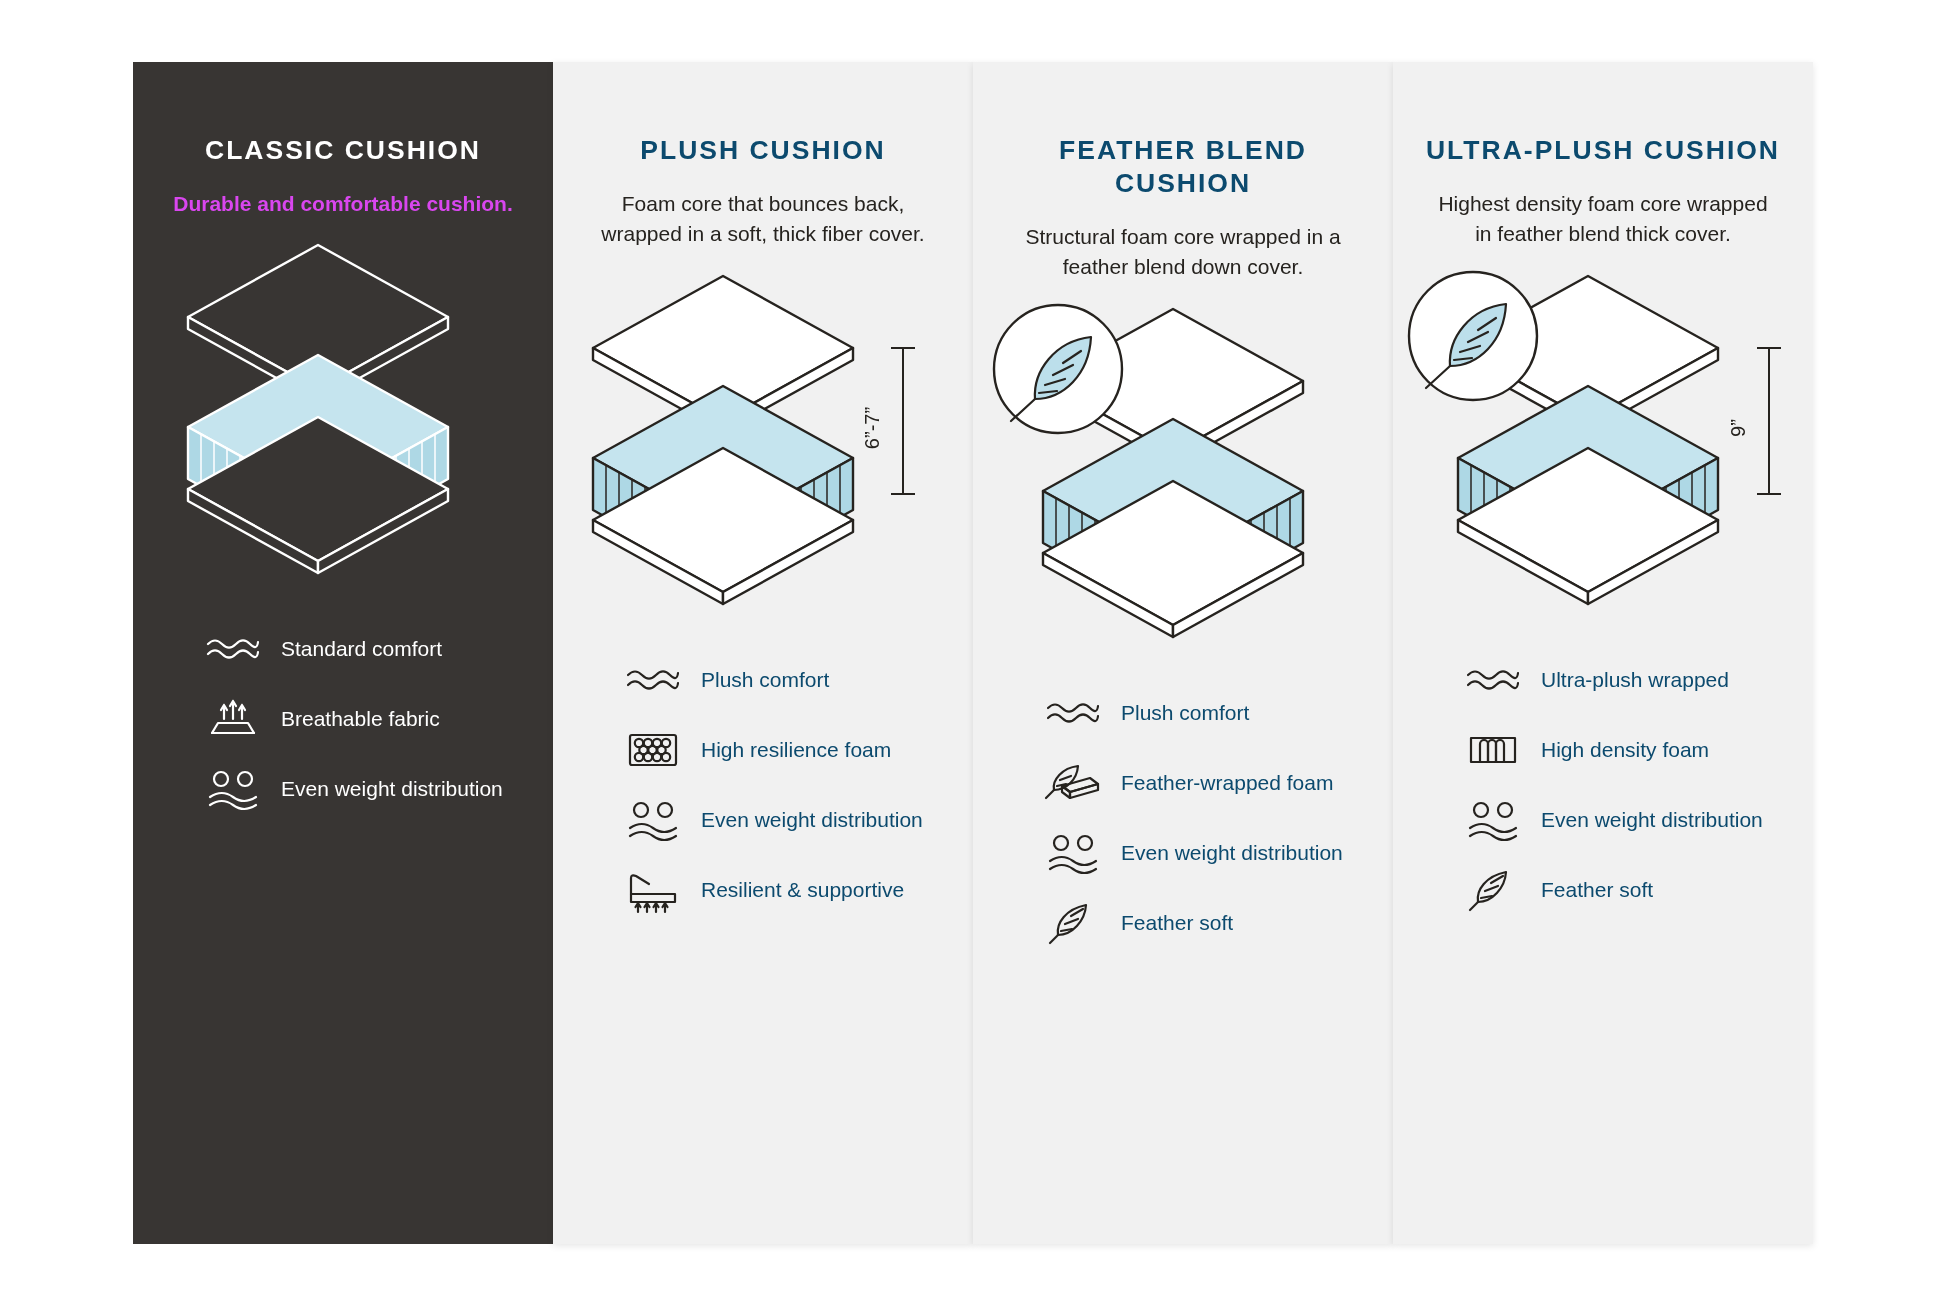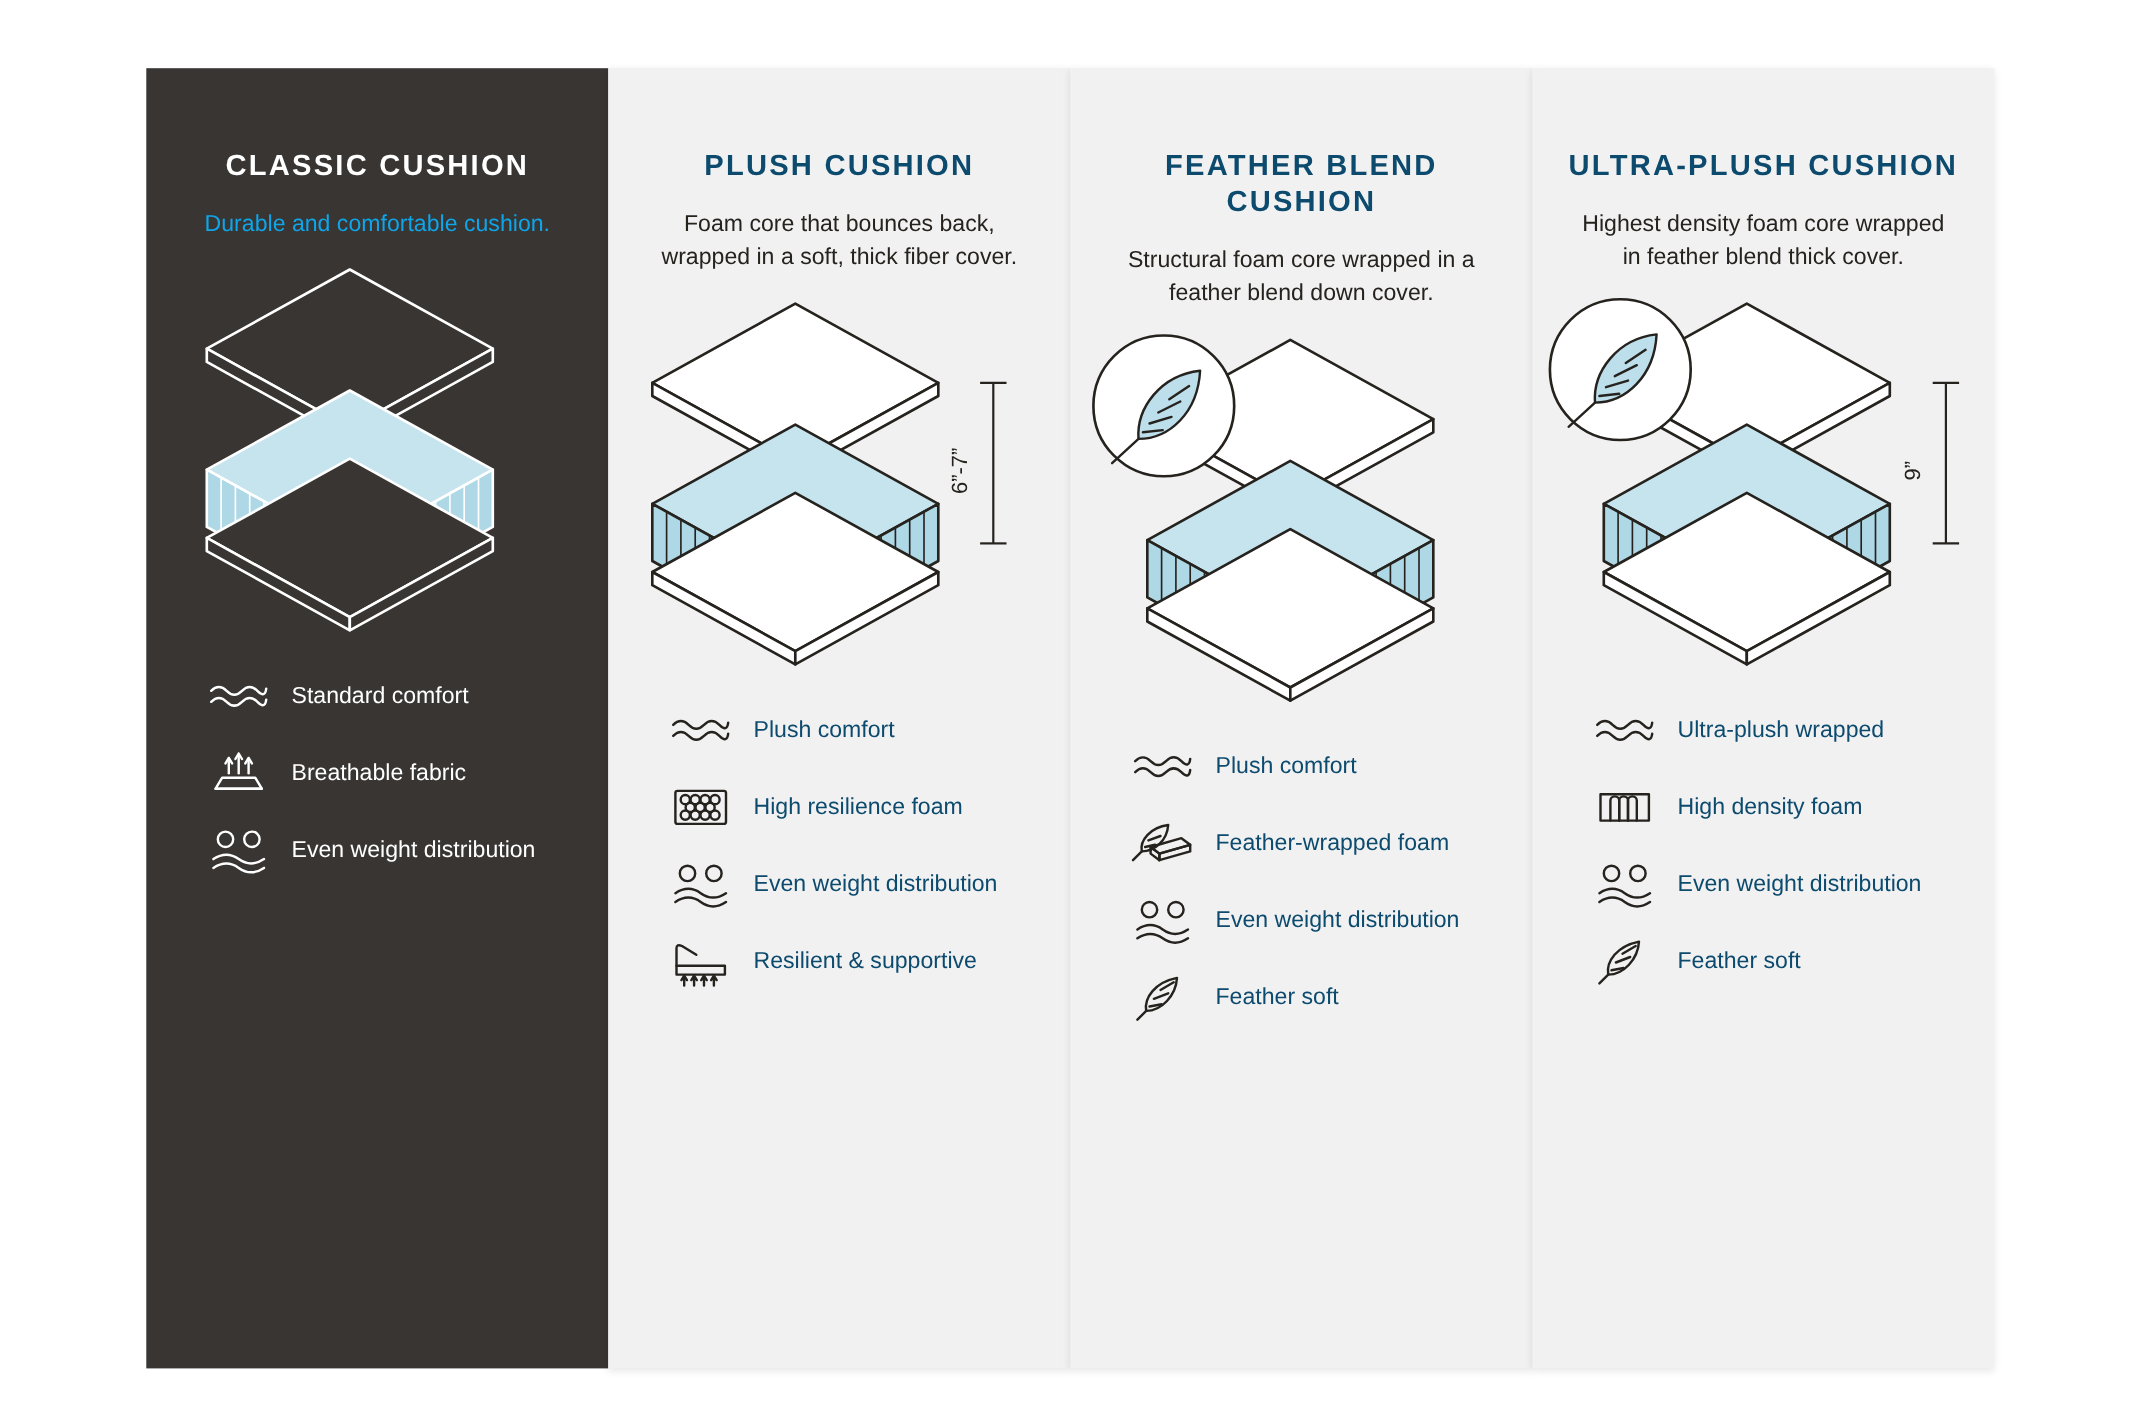--- a/index.html
+++ b/index.html
@@ -58,31 +58,31 @@
   }
   .card.dark .card-title { color: #ffffff; }
   .card-desc {
     text-align: center;
     font-size: 21px;
     color: #26231f;
     line-height: 1.45;
     margin: 0;
     padding: 22px 40px 0 40px;
   }
-  .card.dark .card-desc { color: #0ea5e9; }
+  .card.dark .card-desc { color: #d946ef; font-weight: bold; }
 
   .illustration {
     position: relative;
     height: 345px;
     margin-top: 16px;
   }
   .illustration svg { display: block; margin: 0 auto; }
 
   .features {
-    margin: 0;
+    margin: 16px;
     padding: 18px 0 0 0;
     list-style: none;
   }
   .feature {
     display: flex;
     flex-direction: row;
     align-items: center;
     gap: 16px;
     padding: 0 34px 0 52px;
     min-height: 70px;

